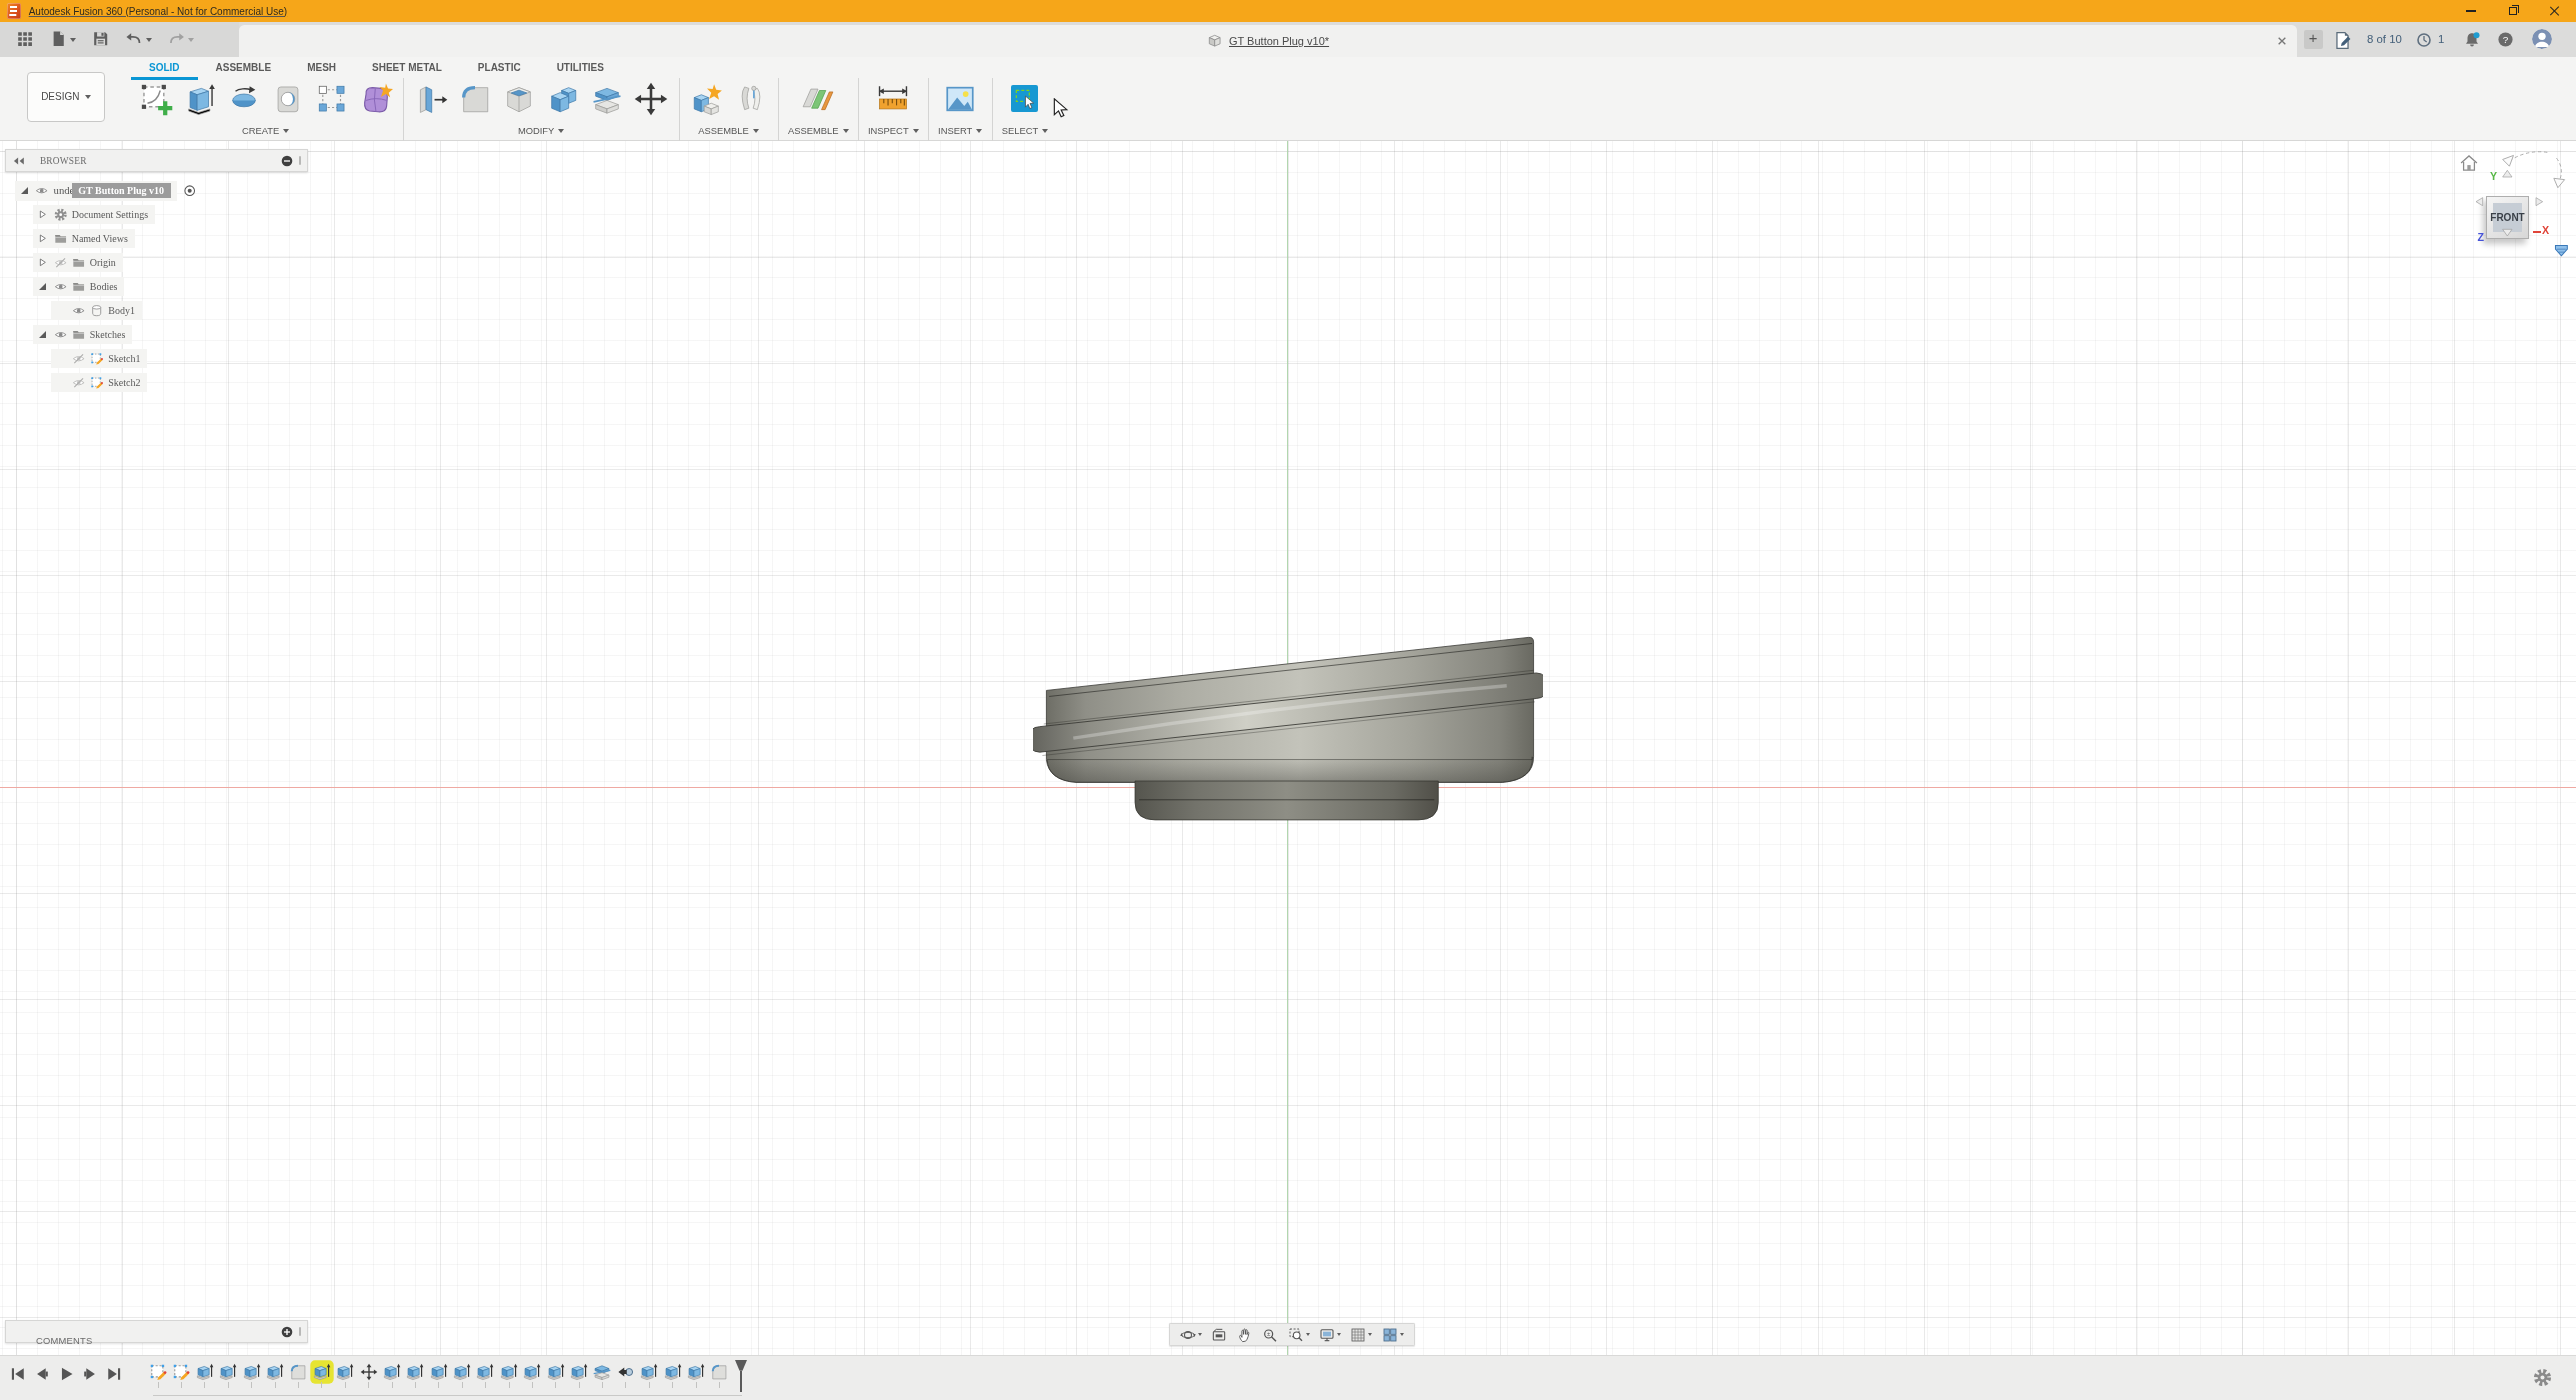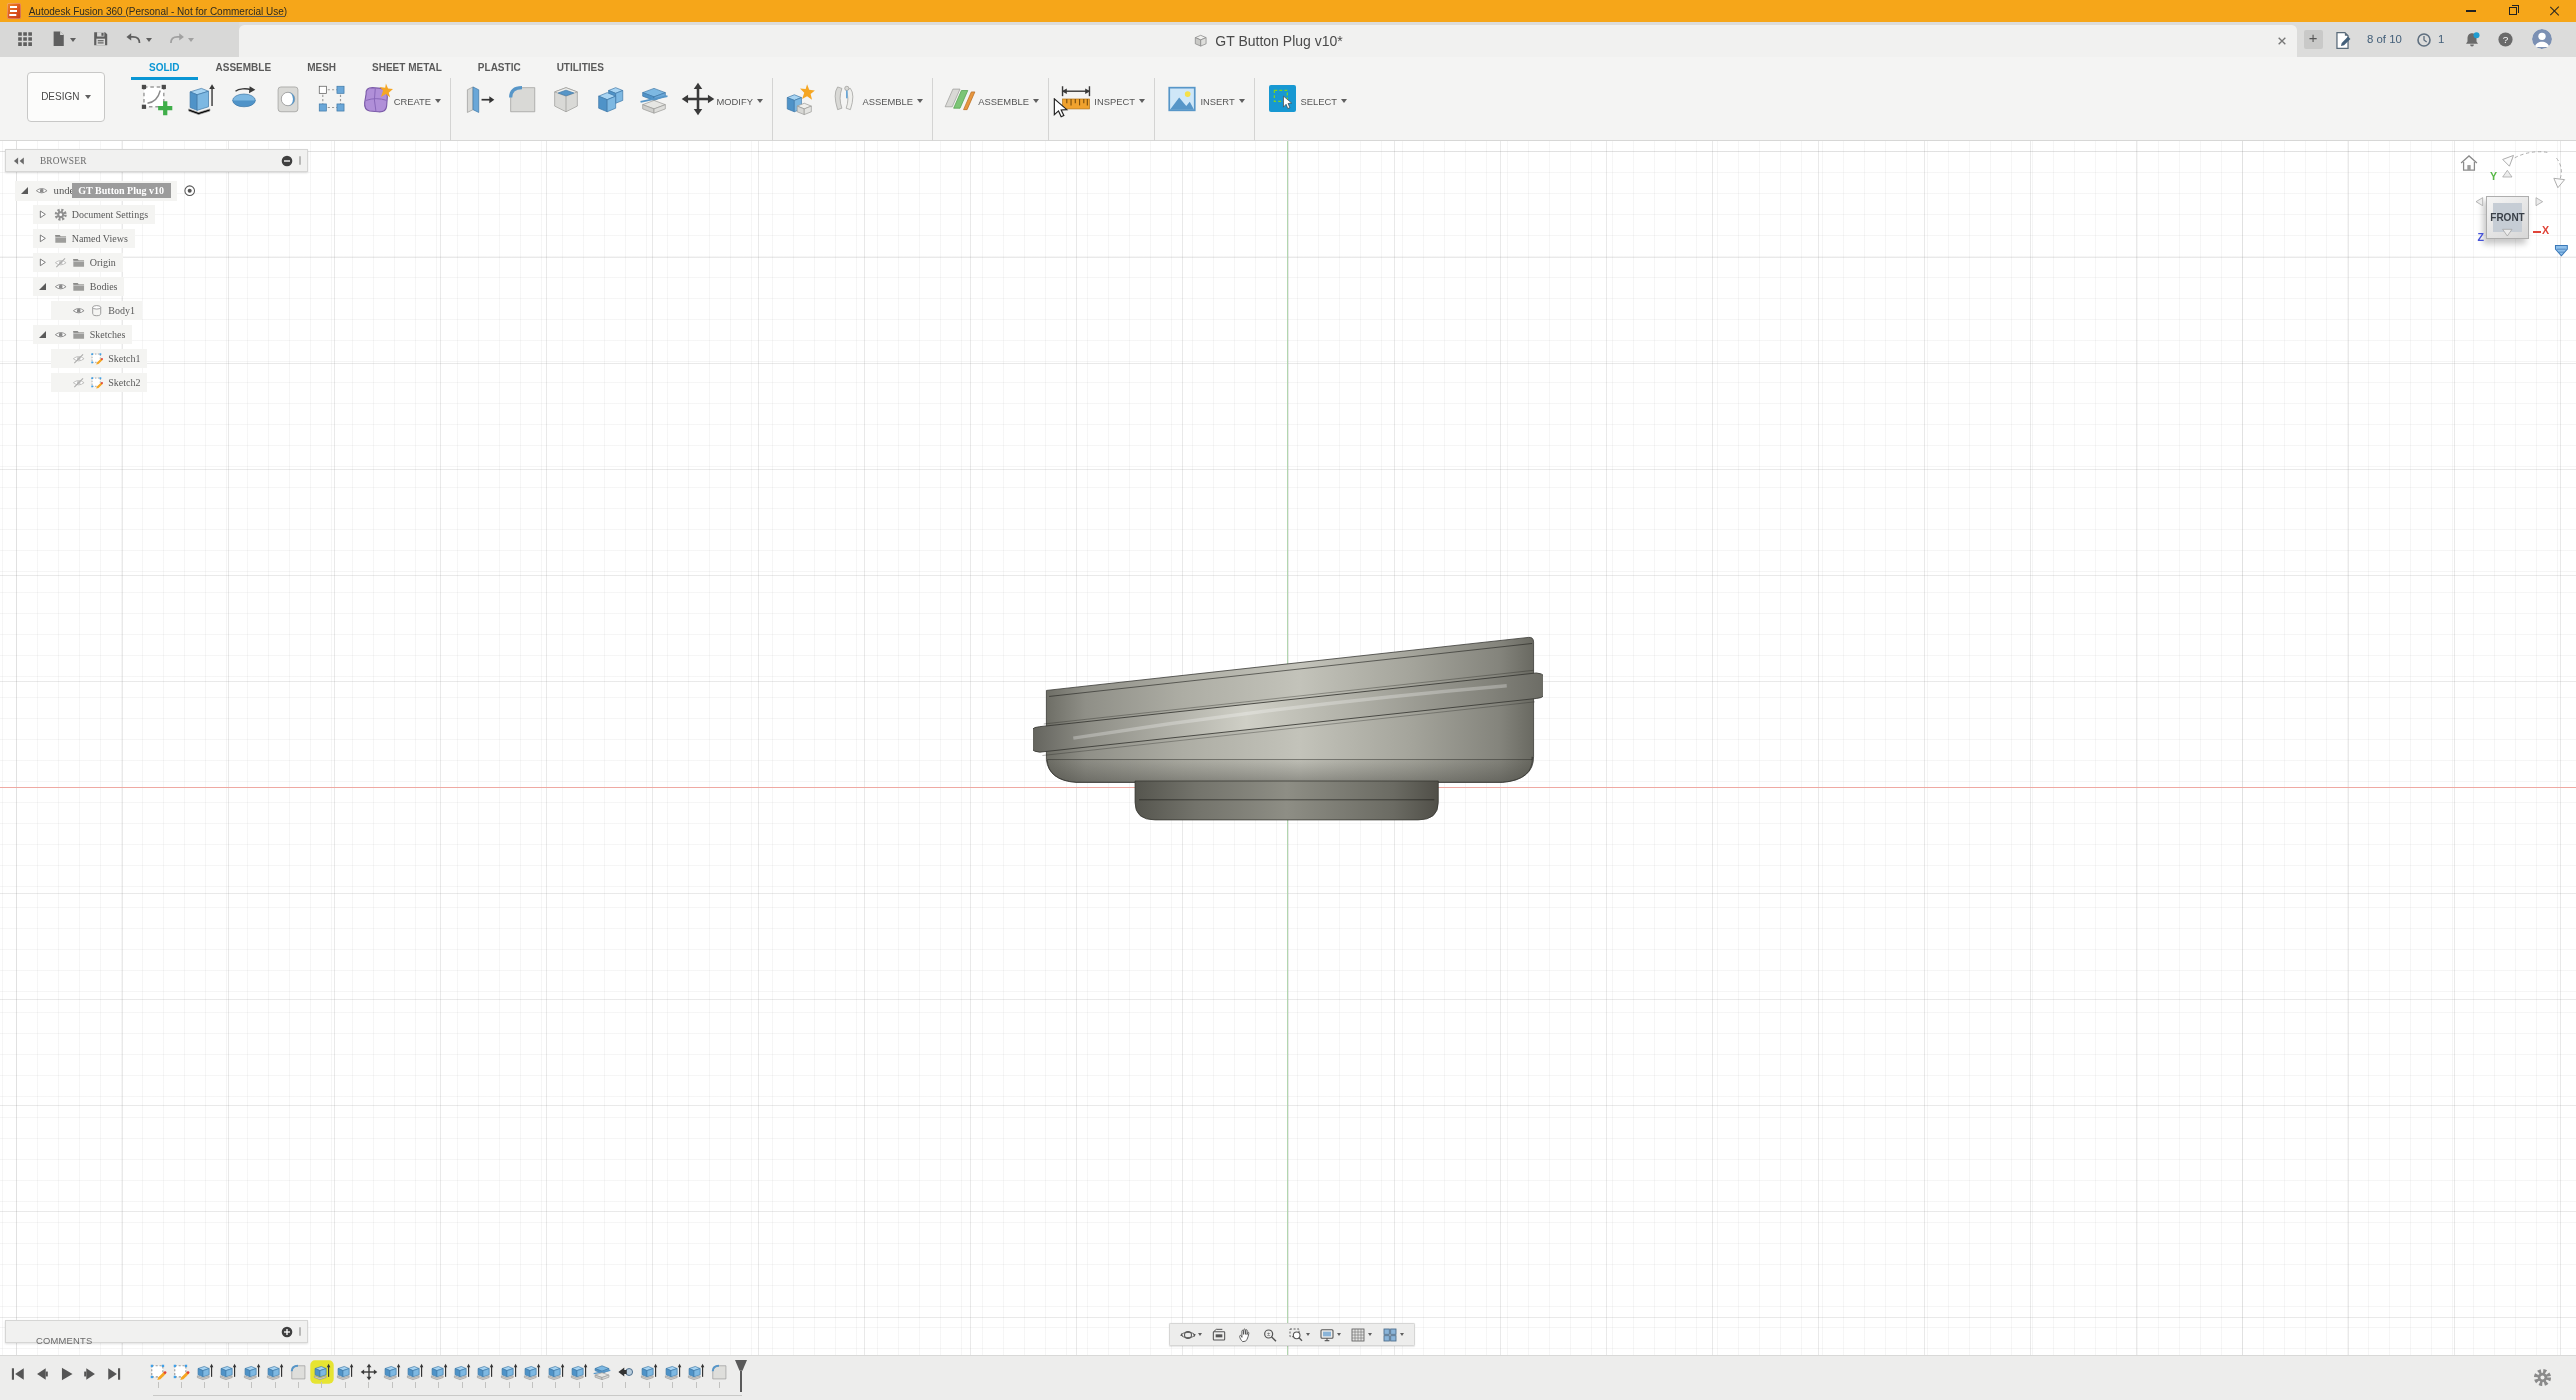--- a/index.html
+++ b/index.html
@@ -22,41 +22,41 @@
 
   
   #tabrow { position:absolute; left:0; top:22px; width:2576px; height:35px; background:#dcdcdb; }
   #quick-access { position:absolute; left:0; top:0; width:239px; height:35px; background:#d8d8d7; display:flex; align-items:center; padding-left:10.7px; gap:5.4px; }
   .qa-btn { display:flex; align-items:center; gap:2.7px; padding:0 5.4px; height:27px; }
   .qa-btn svg { width:17.4px; height:17.4px; }
   .caret { width:0; height:0; border-left:3.4px solid transparent; border-right:3.4px solid transparent; border-top:4px solid #5f5f5f; }
   .dim { opacity:.45; }
   #doc-tab { position:absolute; left:239px; top:2.7px; width:2058px; height:32px; background:#f1f1f0; border-radius:5.4px 5.4px 0 0; display:flex; align-items:center; justify-content:center; gap:6.7px; }
   #doc-tab .tabicon { width:15.4px; height:15.4px; }
-  #doc-tab-title { font-size:14px; color:#4a4a4a; }
+  #doc-tab-title { font-size:11px; color:#4a4a4a;text-decoration:underline; }
   #doc-tab-close { position:absolute; right:9.4px; top:10px; width:12px; height:12px; }
   #doc-tab-close svg { width:100%; height:100%; }
   #header-right { position:absolute; left:2297px; top:0; width:279px; height:35px; }
   #new-tab-btn { position:absolute; left:6.7px; top:8px; width:19px; height:19px; background:#c9c9c8; border-radius:2px; color:#555; font-size:14.8px; line-height:17.4px; text-align:center; }
   #doc-counter-icon { position:absolute; left:36px; top:9.4px; width:19px; height:17.4px; }
   #doc-counter { position:absolute; left:70px; top:11.4px; font-size:11.4px; color:#44607a; }
   #job-icon { position:absolute; left:119px; top:10px; width:16px; height:16px; }
   #job-count { position:absolute; left:141px; top:11.4px; font-size:11.4px; color:#44607a; }
   #bell-icon { position:absolute; left:166px; top:8.7px; width:18px; height:18px; }
   #help-icon { position:absolute; left:200px; top:9.4px; width:17px; height:17px; }
   #avatar { position:absolute; left:235px; top:7.4px; width:20px; height:20px; border-radius:50%; overflow:hidden; }
 
   
   #ribbon { position:absolute; left:0; top:57px; width:2576px; height:84px; background:#f4f4f3; border-bottom:0.7px solid #d7d7d6; }
   #design-btn { position:absolute; left:27px; top:14.8px; width:78px; height:50px; background:#fcfcfb; border:0.7px solid #c8c8c7; border-radius:4px; display:flex; align-items:center; justify-content:center; gap:5.4px; font-size:10px; color:#4a4a4a; }
   #ribbon-tabs { position:absolute; left:131px; top:0; height:23px; display:flex; }
   .rtab { padding:0 18px; line-height:21px; font-size:10px; font-weight:bold; color:#5a5a5a; border-bottom:3.4px solid transparent; }
   .rtab.active { color:#0a96d4; border-bottom-color:#0a96d4; }
   #ribbon-groups { position:absolute; left:131px; top:20px; display:flex; align-items:flex-start; }
-  .rgroup { display:flex; flex-direction:row; align-items:center; padding:0 6.7px; }
+  .rgroup { display:flex; flex-direction:column; align-items:center; padding:0 6.7px; }
   .rgroup-icons { height:43px; display:flex; align-items:center; gap:8px; }
   .rtool { width:36px; height:36px; display:flex; align-items:center; justify-content:center; }
   .rtool svg { width:34px; height:34px; }
   .rtool.sel { width:27px; height:27px; background:#1798d2; border-radius:2px; margin:4.7px; }
   .rtool.sel svg { width:23px; height:23px; }
   .rgroup-label { margin-top:5.4px; font-size:9.4px; color:#555; display:flex; align-items:center; gap:4px; }
   .rsep { width:0.7px; height:67px; background:#d4d4d3; margin:1.3px 2.7px 0 2.7px; }
   #mouse-cursor { position:absolute; left:1051px; top:98px; width:20px; height:20px; z-index:60; }
 
   

